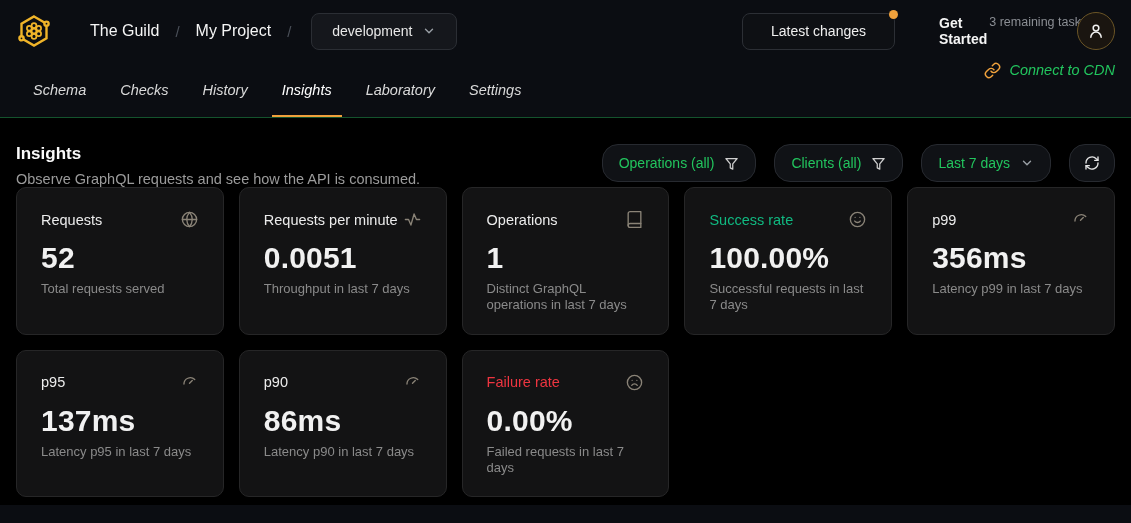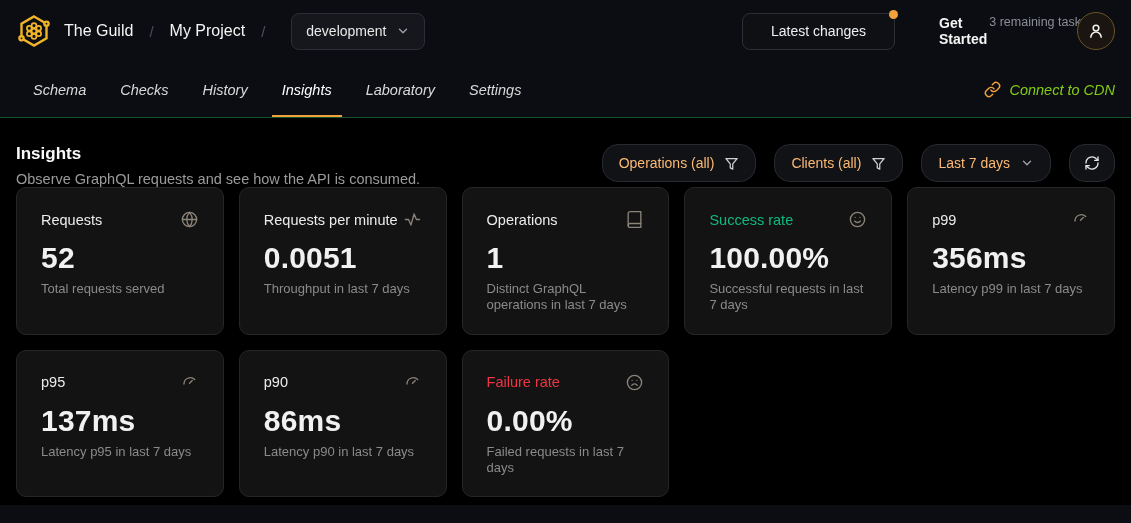--- a/index.html
+++ b/index.html
@@ -14,30 +14,30 @@
 
   
   .topbar {
     background:#0b0d12;
     height:62px;
     display:flex; align-items:center;
     padding:0 16px;
     flex:0 0 auto;
   }
   .brand-group { display:flex; align-items:center; gap:12px; }
-  .brand-name { font-size:16px; color:#f5f5f5; }
+  .brand-name { font-size:16px; color:#f5f5f5;margin-left:26px; }
   .crumb-sep { color:#4b5059; font-size:15px; padding:0 4px; }
   .project-name { font-size:16px; color:#f5f5f5; }
   .target-select {
-    margin-left:10px;
+    margin-left:4px;
     display:flex; align-items:center; gap:10px;
     background:#15171c;
     border:1px solid #2b2e34;
     border-radius:8px;
-    height:37px; padding:0 14px;
+    height:37px; padding:0 20px;
     color:#e8e8e8; font-size:14px;
     cursor:pointer;
   }
   .topbar-right { margin-left:auto; display:flex; align-items:center; gap:44px; }
   .latest-btn {
     position:relative;
     background:#0e1014;
     border:1px solid #2c2f35;
     border-radius:8px;
     height:37px; padding:0 28px;
@@ -81,37 +81,37 @@
     padding:0 10px;
     font-size:14.5px; color:#d9d9d9;
     cursor:pointer; position:relative;
   }
   .tab.active { color:#ffffff; font-weight:400; }
   .tab.active::after {
     content:""; position:absolute; left:0; right:0; bottom:0;
     height:2px; background:#f0a13c;
   }
   .cdn-link {
-    margin-left:auto; display:flex; align-items:center; gap:8px;
-    color:#84cc16; font-size:14.5px; cursor:pointer;
+    margin-left:auto; display:flex; gap:8px;
+    color:#22c55e; font-size:14.5px; cursor:pointer;
   }
 
   
   .main { flex:1 1 auto; background:#000; padding:26px 16px 0 16px; }
   .main-head { display:flex; align-items:flex-start; }
   .page-title { font-size:17px; font-weight:700; color:#fafafa; }
   .page-sub { font-size:14.5px; color:#9b9b9b; margin-top:7px; }
   .toolbar { margin-left:auto; display:flex; gap:18px; align-items:center; }
   .tool-btn {
     background:#101216;
     border:1px solid #272a30;
     border-radius:16px;
     height:38px; padding:0 16px;
     display:flex; align-items:center; gap:10px;
-    color:#fdba74; font-size:14px;
+    color:#22c55e; font-size:14px;
     cursor:pointer; white-space:nowrap;
   }
   .tool-btn.icon-only { padding:0 14px; }
 
   
   .cards {
     display:grid;
     grid-template-columns:repeat(5,1fr);
     gap:15px;
   }

